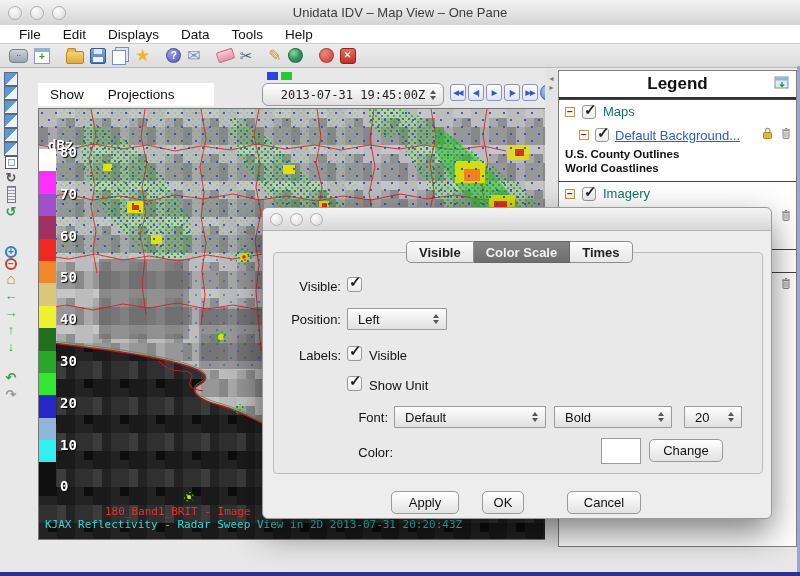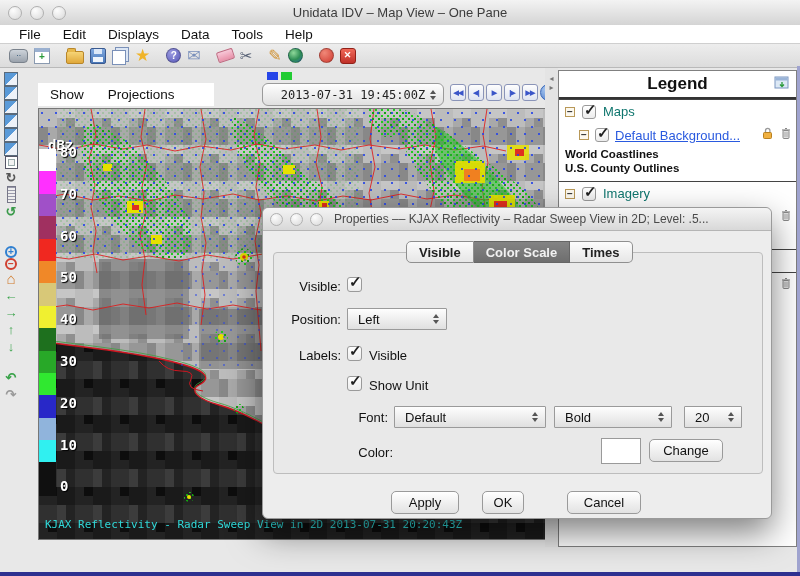--- a/index.html
+++ b/index.html
@@ -376,20 +376,21 @@
               <div class="cl" style="top: 78.6px;">60</div>
               <div class="cl" style="top: 120.4px;">50</div>
               <div class="cl" style="top: 162.2px;">40</div>
               <div class="cl" style="top: 204px;">30</div>
               <div class="cl" style="top: 245.8px;">20</div>
               <div class="cl" style="top: 287.6px;">10</div>
               <div class="cl" style="top: 329.4px;">0</div>
             </div>
         </div>
 
+        <div class="ov-red">180_Band1_BRIT - Image</div>
         <div class="ov-cyan">KJAX Reflectivity - Radar Sweep View in 2D 2013-07-31 20:20:43Z</div>
       </div>
     </div>
 
     <div id="splitter">
       <span>◂</span>
       <span>▸</span>
     </div>
 
     <div id="legend">
@@ -421,22 +422,22 @@
         </span>
         <span>
           <svg width="12" height="14">
               <path d="M5,2.5 h2" stroke="#888"></path>
               <path d="M2,4 h8" stroke="#888" stroke-width="1.2"></path>
               <rect x="3" y="4.5" width="6" height="8" rx="1" fill="#e0e0e0" stroke="#888"></rect>
               <path d="M5,6 v5 M7,6 v5" stroke="#aaa"></path>
             </svg>
         </span>
       </div>
+      <div class="lsub">U.S. County Outlines</div>
       <div class="lsub">World Coastlines</div>
-      <div class="lsub">U.S. County Outlines</div>
       <div class="lspacer"></div>
 
       <div class="lsec">
         <span class="mbox">−</span>
         <span class="cb sm"></span>
         <span class="lsec-label">Imagery</span>
       </div>
       <div class="lrow">
         <span class="mbox">−</span>
         <span class="cb sm"></span>
@@ -475,21 +476,20 @@
         </span>
       </div>
     </div>
   </div>
 
   <div id="dialog">
     <div id="dlg-title">
       <span class="tl"></span>
       <span class="tl"></span>
       <span class="tl"></span>
-      <span id="dlg-title-text">Properties –– KJAX Reflectivity – Radar Sweep View in 2D; Level: .5...</span>
     </div>
     <div id="tabbar">
         <div class="dtab">Visible</div>
         <div class="dtab active">Color Scale</div>
         <div class="dtab">Times</div>
       </div>
     <div id="groupbox"></div>
 
     <div class="lbl" style="left:0;width:78px;top:71px;">Visible:</div>
     <span class="cb dcb" style="left:84px;top:69px;"></span>

